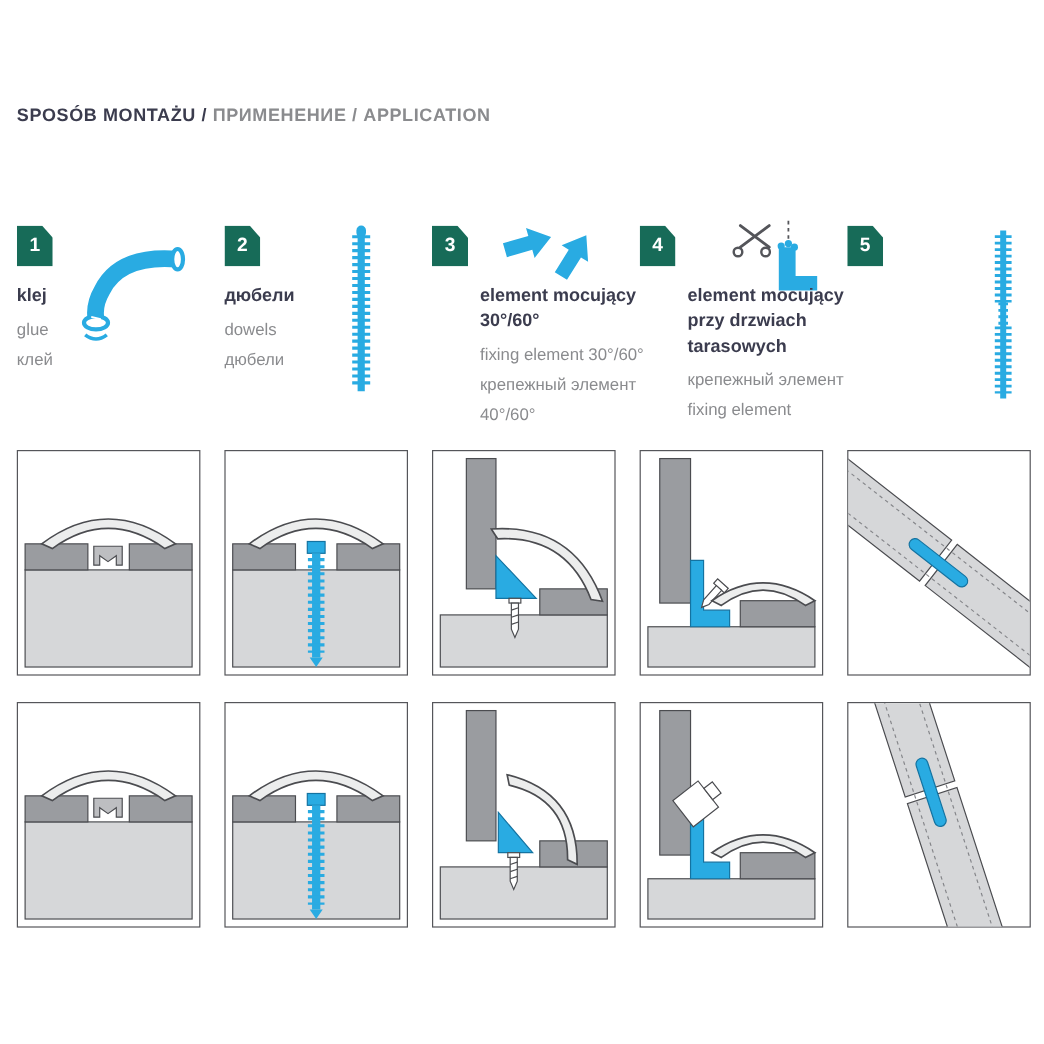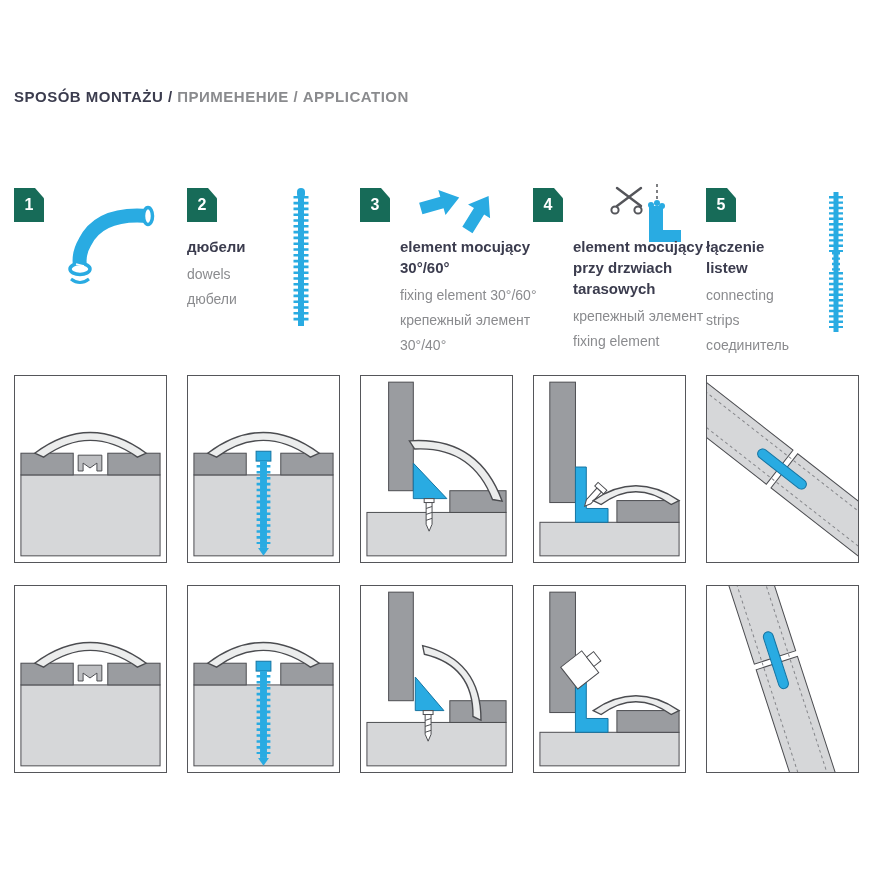--- a/index.html
+++ b/index.html
@@ -53,20 +53,25 @@
     <div class="badge">1</div>
     <div class="icon icon-glue">
       <svg viewBox="0 0 106 96">
         <path d="M90 14 Q42 10 27 40 Q20 52 22 64" fill="none" stroke="#29abe2" stroke-width="14"></path>
         <ellipse cx="22" cy="67" rx="10" ry="5.5" fill="#fff" stroke="#29abe2" stroke-width="3.5"></ellipse>
         <ellipse cx="90" cy="14" rx="4.5" ry="8.5" fill="#fff" stroke="#29abe2" stroke-width="3.5"></ellipse>
         <path d="M13 77 q9 7 18 0" stroke="#29abe2" stroke-width="3" fill="none"></path>
         <line x1="18" y1="62" x2="26" y2="64" stroke="#ffffff" stroke-width="1.5"></line>
       </svg>
     </div>
+    <div class="labels">
+      <div class="lbl-pl">klej</div>
+      <div class="lbl-sub">glue</div>
+      <div class="lbl-sub">клей</div>
+    </div>
     <div class="diag d1">
       <svg viewBox="0 0 153 188">
         <rect x="6" y="100" width="141" height="82" fill="#d6d7d9" stroke="#4b4c50"></rect>
         <rect x="6" y="78" width="53" height="22" fill="#9a9ca0" stroke="#4b4c50"></rect>
         <rect x="94" y="78" width="53" height="22" fill="#9a9ca0" stroke="#4b4c50"></rect>
         <path d="M20 78 Q76 36 133 78 L124 82 Q76 48 29 82 Z" fill="#eceded" stroke="#4b4c50" stroke-width="1.4"></path>
         <path d="M64 80 L64 96 L69 96 L69 88 L76 93 L83 88 L83 96 L88 96 L88 80 Z" fill="#bdbec1" stroke="#4b4c50"></path>
       </svg>
     </div>
     <div class="diag d2">
@@ -130,21 +135,21 @@
           </g>
           <g transform="translate(42 24) rotate(-58 20 13)">
             <path d="M0 7 h22 v-7 l18 13 -18 13 v-7 h-22 z"></path>
           </g>
         </g>
       </svg>
     </div>
     <div class="labels">
       <div class="lbl-pl">element mocujący 30°/60°</div>
       <div class="lbl-sub">fixing element 30°/60°</div>
-      <div class="lbl-sub">крепежный элемент 30°/40°</div>
+      <div class="lbl-sub">крепежный элемент 40°/60°</div>
     </div>
     <div class="diag d1">
       <svg viewBox="0 0 153 188">
         <rect x="28" y="6" width="25" height="110" fill="#9a9ca0" stroke="#4b4c50"></rect>
         <rect x="6" y="138" width="141" height="44" fill="#d6d7d9" stroke="#4b4c50"></rect>
         <rect x="90" y="116" width="57" height="22" fill="#9a9ca0" stroke="#4b4c50"></rect>
         <g transform="rotate(33 96 96)">
           <path d="M40 96 Q96 54 152 96 L143 100 Q96 66 49 100 Z" fill="#eceded" stroke="#4b4c50" stroke-width="1.4"></path>
         </g>
         <path d="M53 88 L53 124 L87 124 Z" fill="#29abe2" stroke="#1473a1"></path>
@@ -226,25 +231,20 @@
   <section class="col col-5">
     <div class="badge">5</div>
     <div class="icon icon-connector">
       <svg viewBox="0 0 36 155">
         <line x1="18" y1="8" x2="18" y2="148" stroke="#29abe2" stroke-width="5"></line>
         <line x1="18" y1="12" x2="18" y2="68" stroke="#29abe2" stroke-width="14" stroke-dasharray="2.4 3"></line>
         <line x1="18" y1="68" x2="18" y2="88" stroke="#29abe2" stroke-width="8" stroke-dasharray="2.4 3"></line>
         <line x1="18" y1="88" x2="18" y2="144" stroke="#29abe2" stroke-width="14" stroke-dasharray="2.4 3"></line>
       </svg>
     </div>
-    <div class="labels">
-      <div class="lbl-pl">łączenie listew</div>
-      <div class="lbl-sub">connecting strips</div>
-      <div class="lbl-sub">соединитель</div>
-    </div>
     <div class="diag d1">
       <svg viewBox="0 0 153 188">
         <g transform="rotate(38 76 94)">
           <rect x="-40" y="72" width="113" height="44" fill="#d6d7d9" stroke="#4b4c50"></rect>
           <rect x="79" y="72" width="113" height="44" fill="#d6d7d9" stroke="#4b4c50"></rect>
           <line x1="-40" y1="80" x2="192" y2="80" stroke="#85868a" stroke-dasharray="3 3"></line>
           <line x1="-40" y1="108" x2="192" y2="108" stroke="#85868a" stroke-dasharray="3 3"></line>
           <rect x="46" y="89" width="60" height="10" rx="5" fill="#29abe2" stroke="#1473a1"></rect>
         </g>
       </svg>

